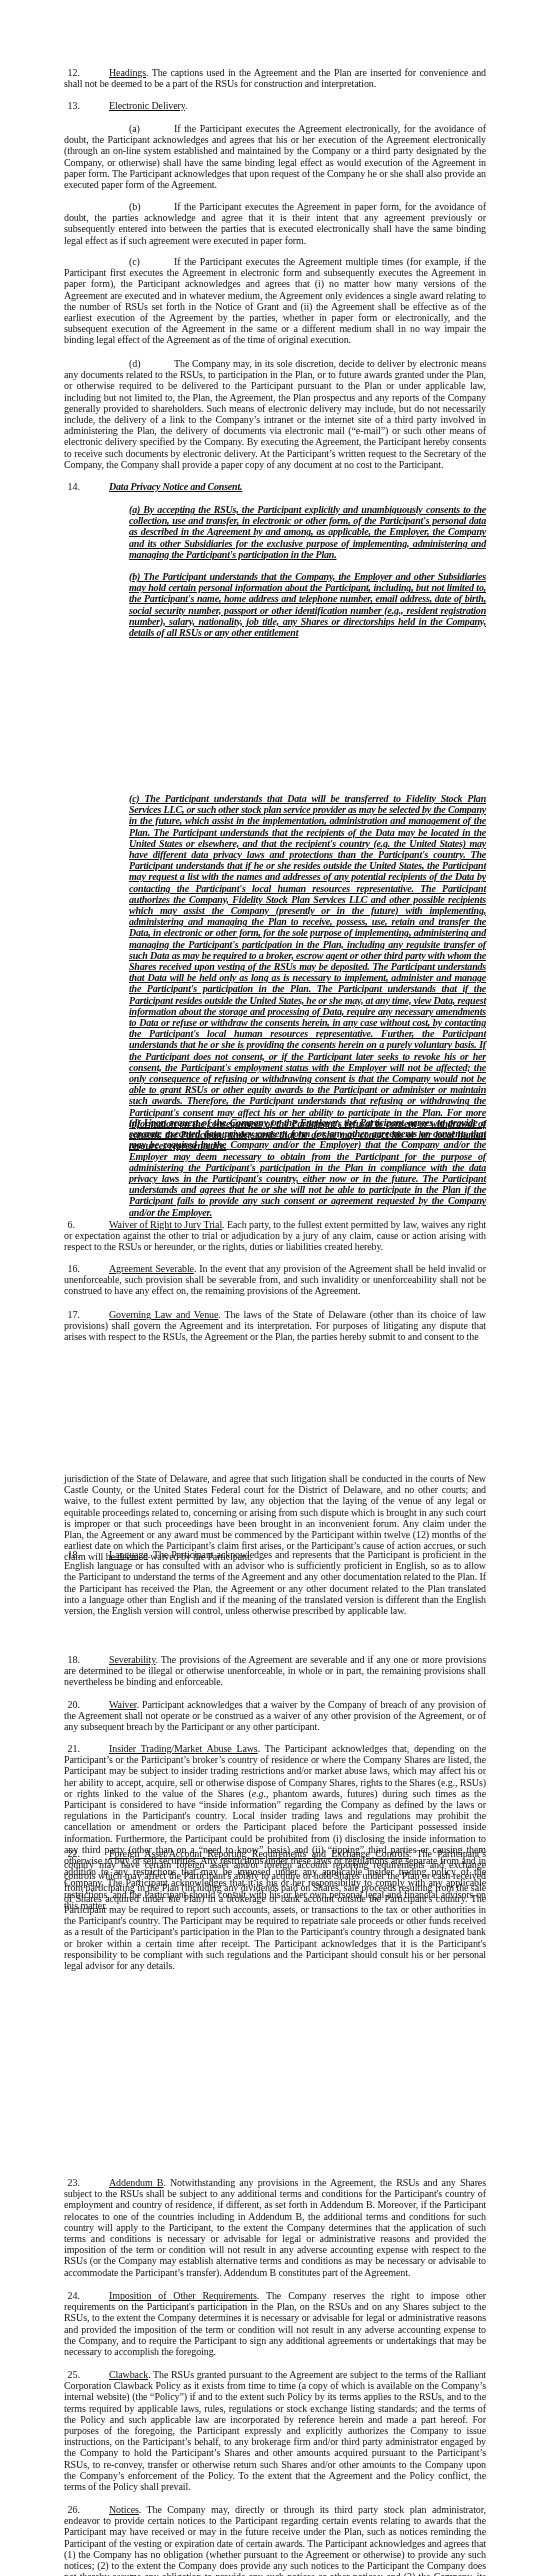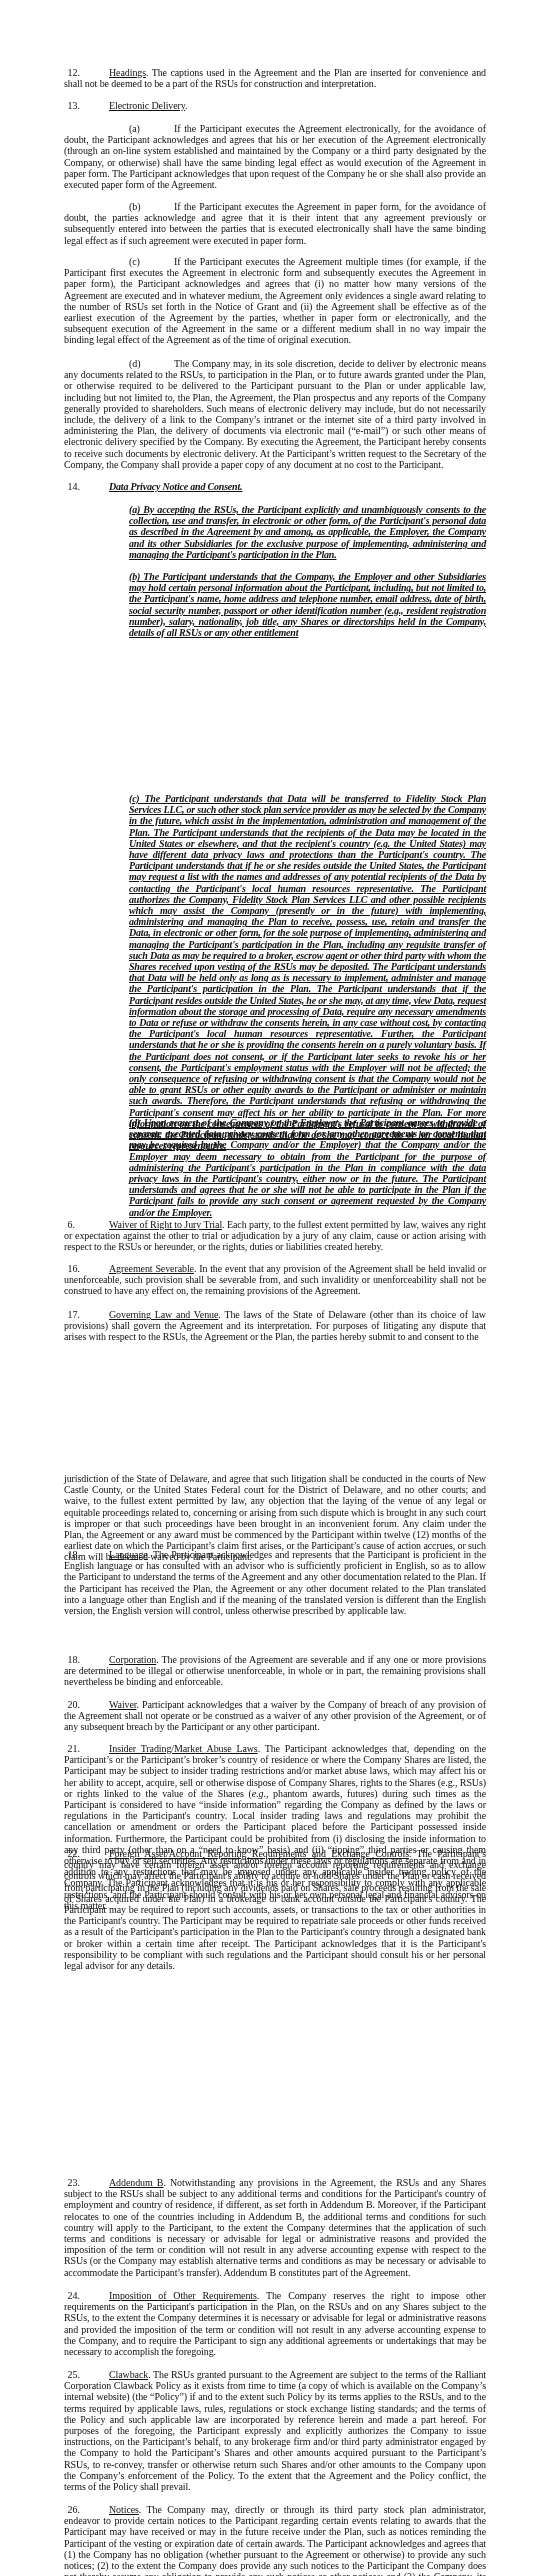--- a/index.html
+++ b/index.html
@@ -71,21 +71,21 @@
   </div>
   <div class="blk" style="top:1473px">
     <span>jurisdiction of the State of Delaware, and agree that such litigation shall be conducted in the courts of New Castle County, or the United States Federal court for the District of Delaware, and no other courts; and waive, to the fullest extent permitted by law, any objection that the laying of the venue of any legal or equitable proceedings related to, concerning or arising from such dispute which is brought in any such court is improper or that such proceedings have been brought in an inconvenient forum.  Any claim under the Plan, the Agreement or any award must be commenced by the Participant within twelve (12) months of the earliest date on which the Participant’s claim first arises, or the Participant’s cause of action accrues, or such claim will be deemed waived by the Participant.</span>
   </div>
 
   <div class="blk" style="top:1549px">
     <span class="num">18.</span><span class="u">Language</span><span>.   The Participant acknowledges and represents that the Participant is proficient in the English language or has consulted with an advisor who is sufficiently proficient in English, so as to allow the Participant to understand the terms of the Agreement and any other documentation related to the Plan. If the Participant has received the Plan, the Agreement or any other document related to the Plan translated into a language other than English and if the meaning of the translated version is different than the English version, the English version will control, unless otherwise prescribed by applicable law.</span>
   </div>
 
   <div class="blk" style="top:1654px">
-    <span class="num">18.</span><span class="u">Corporation</span><span>.  The provisions of the Agreement are severable and if any one or more provisions are determined to be illegal or otherwise unenforceable, in whole or in part, the remaining provisions shall nevertheless be binding and enforceable.</span>
+    <span class="num">18.</span><span class="u">Severability</span><span>.  The provisions of the Agreement are severable and if any one or more provisions are determined to be illegal or otherwise unenforceable, in whole or in part, the remaining provisions shall nevertheless be binding and enforceable.</span>
   </div>
 
   <div class="blk" style="top:1699px">
     <span class="num">20.</span><span class="u">Waiver</span><span>. Participant acknowledges that a waiver by the Company of breach of any provision of the Agreement shall not operate or be construed as a waiver of any other provision of the Agreement, or of any subsequent breach by the Participant or any other participant.</span>
   </div>
 
   <div class="blk" style="top:1743px">
     <span class="num">21.</span><span class="u">Insider Trading/Market Abuse Laws</span><span>.  The Participant acknowledges that, depending on the Participant’s or the Participant’s broker’s country of residence or where the Company Shares are listed, the Participant may be subject to insider trading restrictions and/or market abuse laws, which may affect his or her ability to accept, acquire, sell or otherwise dispose of Company Shares, rights to the Shares (e.g., RSUs) or rights linked to the value of the Shares (</span><i>e.g.</i><span>, phantom awards, futures) during such times as the Participant is considered to have “inside information” regarding the Company as defined by the laws or regulations in the Participant's country.  Local insider trading laws and regulations may prohibit the cancellation or amendment or orders the Participant placed before the Participant possessed inside information.  Furthermore, the Participant could be prohibited from (i) disclosing the inside information to any third party (other than on a “need to know” basis) and (ii) “tipping” third parties or causing them otherwise to buy or sell securities.  Any restrictions under these laws or regulations are separate from and in addition to any restrictions that may be imposed under any applicable insider trading policy of the Company.  The Participant acknowledges that it is his or her responsibility to comply with any applicable restrictions, and the Participant should consult with his or her own personal legal and financial advisors on this matter.</span>
   </div>
 

